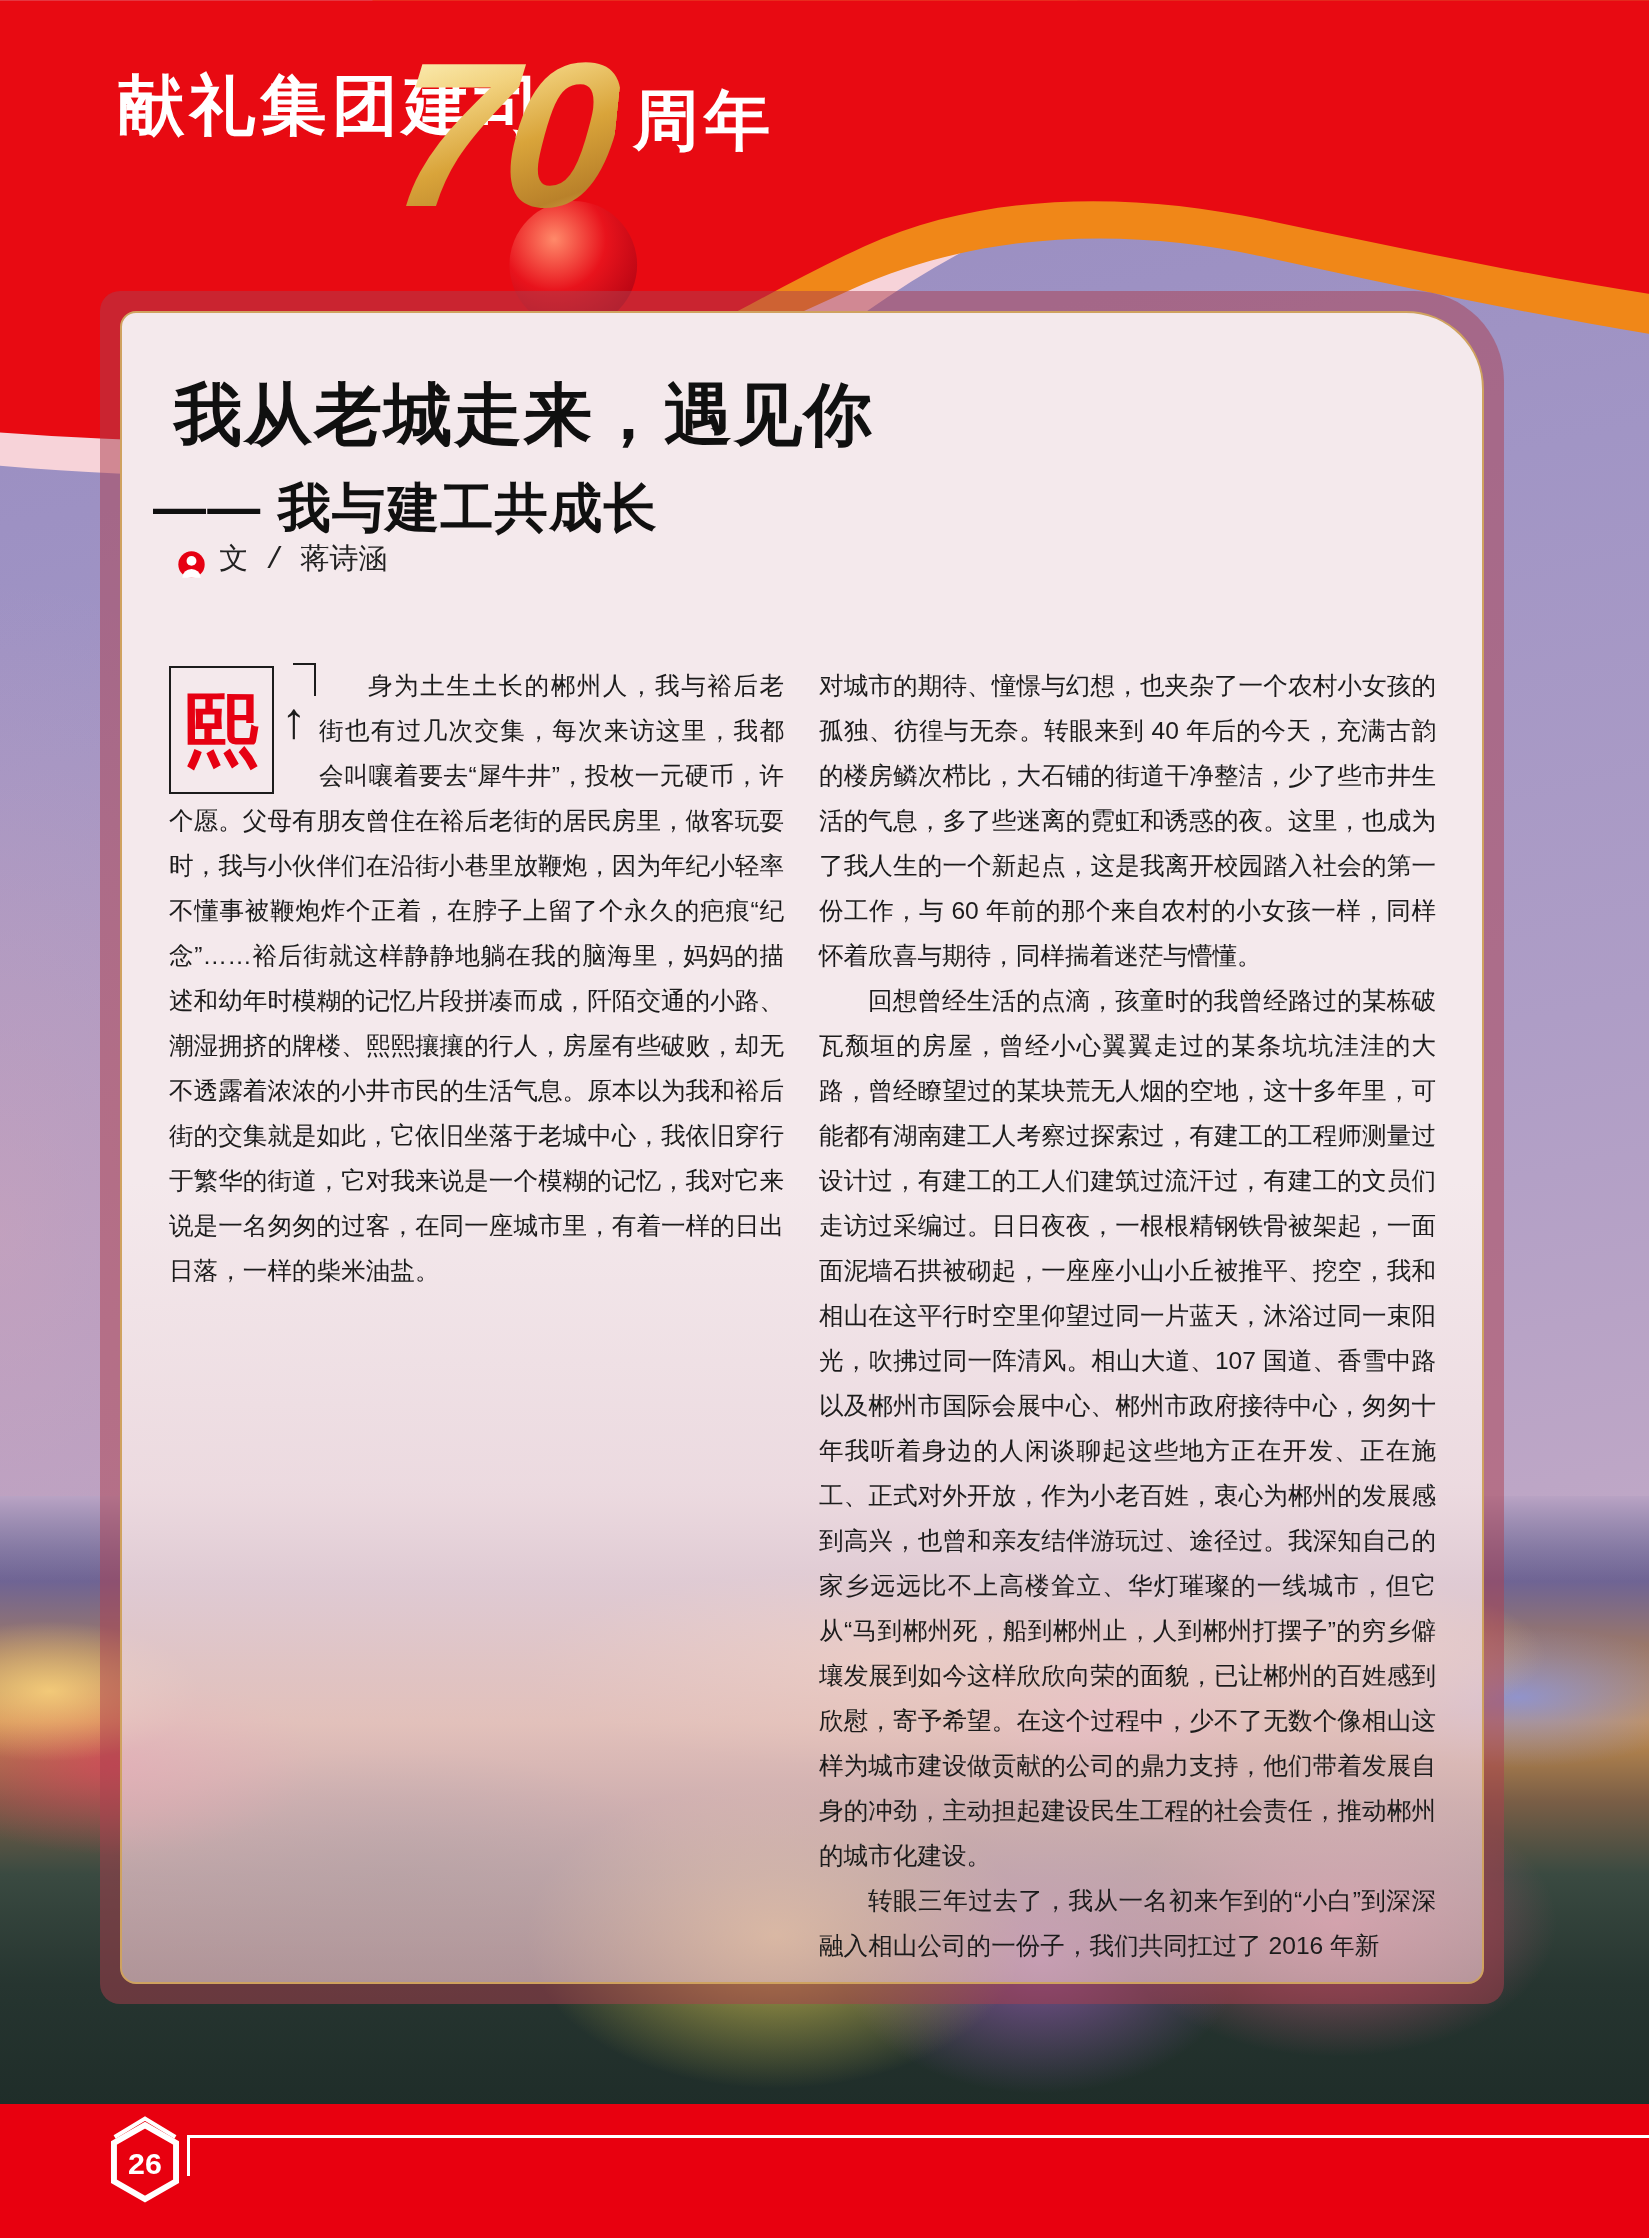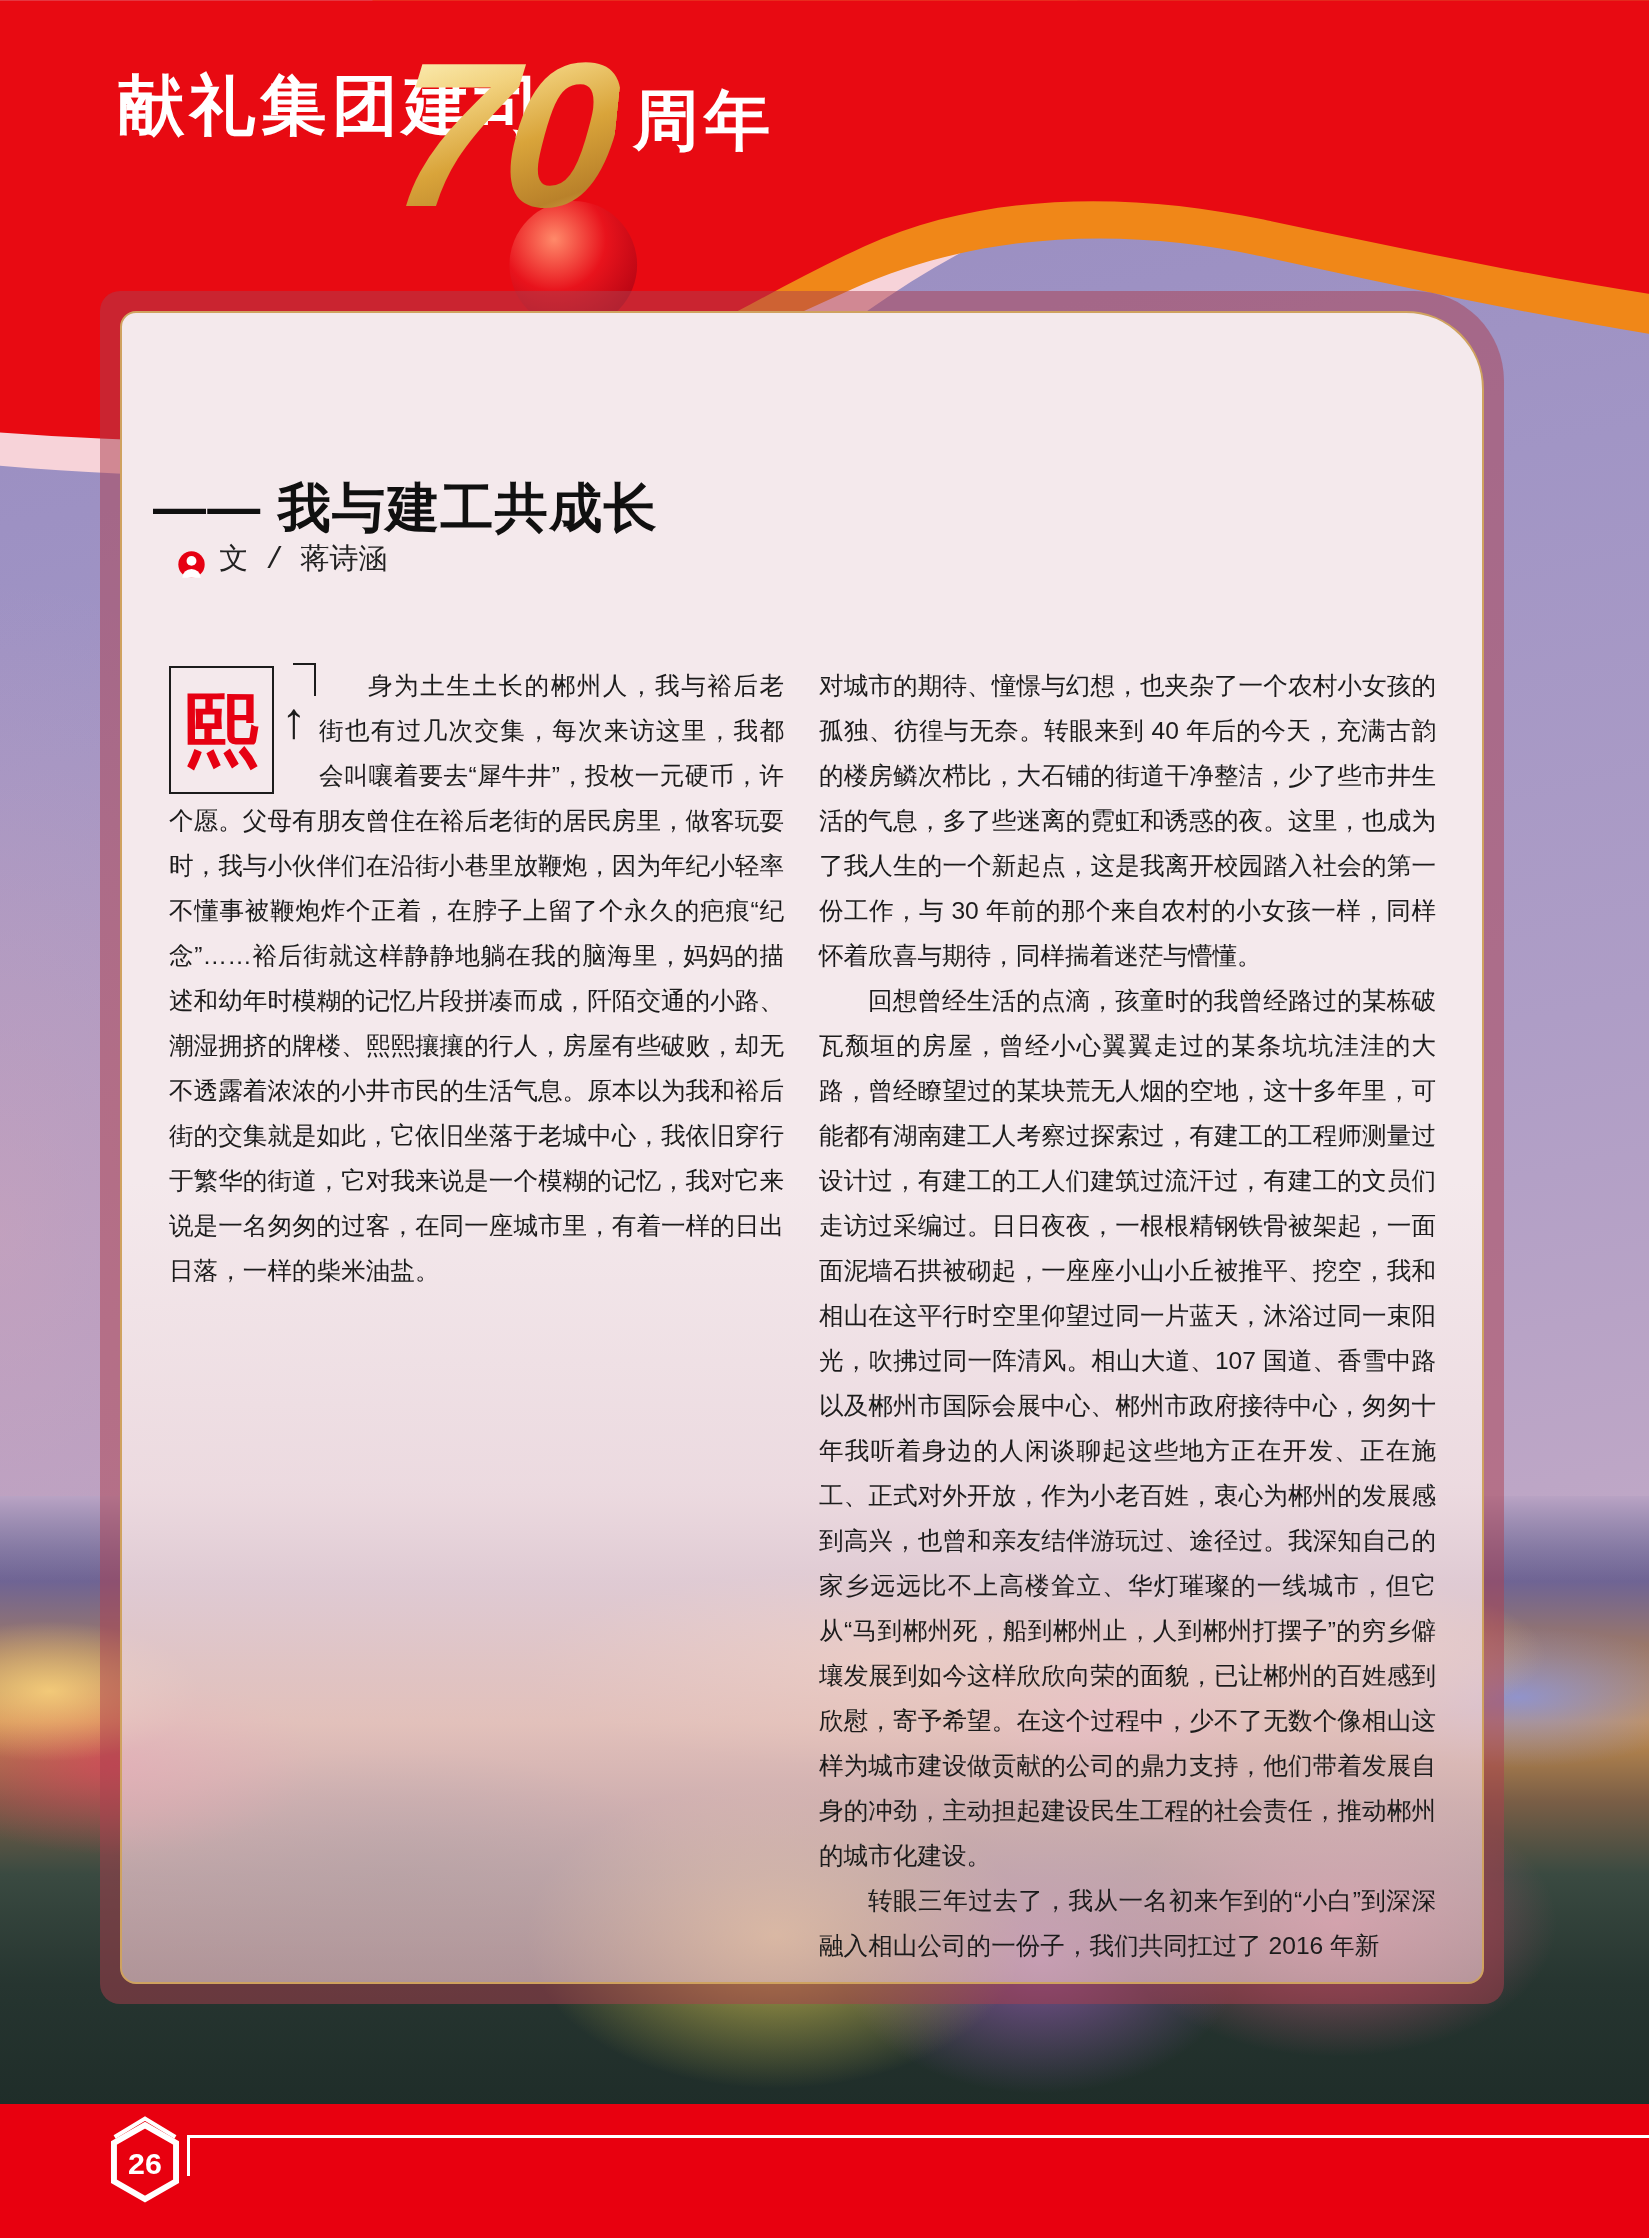--- a/index.html
+++ b/index.html
@@ -104,20 +104,21 @@
     <path d="M1390,545 L1400,575 L1430,585 L1400,595 L1390,625 L1380,595 L1350,585 L1380,575 Z" fill="#fff" opacity="0.95"></path>
     <circle cx="1438" cy="548" r="6" fill="#fff" opacity="0.8"></circle>
   </svg>
   <div class="banner-text banner-left">献礼集团建司</div>
   <div class="anniv">70</div>
   <div class="banner-text banner-right">周年</div>
 </div>
 
 <div class="frame">
   <div class="card">
+    <div class="title">我从老城走来，遇见你</div>
     <div class="subtitle">—— 我与建工共成长</div>
     <div class="byline">
       <svg width="29" height="29" viewBox="0 0 44 44">
         <circle cx="22" cy="22" r="20" fill="#e60012"></circle>
         <circle cx="22" cy="16.5" r="7.5" fill="#fff"></circle>
         <path d="M8,42 a14,13 0 0,1 28,0 z" fill="#fff"></path>
       </svg>
       <span class="byline-text">文 / 蒋诗涵</span>
     </div>
 
@@ -125,21 +126,21 @@
       <div class="dropwrap">
         <div class="dropbox">
           <span class="dropchar">熙</span>
         </div>
         <span class="droparrow">↑</span>
         <span class="dropcorner"></span>
       </div>
         <p class="indent">身为土生土长的郴州人，我与裕后老街也有过几次交集，每次来访这里，我都会叫嚷着要去“犀牛井”，投枚一元硬币，许个愿。父母有朋友曾住在裕后老街的居民房里，做客玩耍时，我与小伙伴们在沿街小巷里放鞭炮，因为年纪小轻率不懂事被鞭炮炸个正着，在脖子上留了个永久的疤痕“纪念”……裕后街就这样静静地躺在我的脑海里，妈妈的描述和幼年时模糊的记忆片段拼凑而成，阡陌交通的小路、潮湿拥挤的牌楼、熙熙攘攘的行人，房屋有些破败，却无不透露着浓浓的小井市民的生活气息。原本以为我和裕后街的交集就是如此，它依旧坐落于老城中心，我依旧穿行于繁华的街道，它对我来说是一个模糊的记忆，我对它来说是一名匆匆的过客，在同一座城市里，有着一样的日出日落，一样的柴米油盐。</p>
       </div>
     <div class="col col-right">
-        <p>对城市的期待、憧憬与幻想，也夹杂了一个农村小女孩的孤独、彷徨与无奈。转眼来到 40 年后的今天，充满古韵的楼房鳞次栉比，大石铺的街道干净整洁，少了些市井生活的气息，多了些迷离的霓虹和诱惑的夜。这里，也成为了我人生的一个新起点，这是我离开校园踏入社会的第一份工作，与 30 年前的那个来自农村的小女孩一样，同样怀着欣喜与期待，同样揣着迷茫与懵懂。</p>
+        <p>对城市的期待、憧憬与幻想，也夹杂了一个农村小女孩的孤独、彷徨与无奈。转眼来到 40 年后的今天，充满古韵的楼房鳞次栉比，大石铺的街道干净整洁，少了些市井生活的气息，多了些迷离的霓虹和诱惑的夜。这里，也成为了我人生的一个新起点，这是我离开校园踏入社会的第一份工作，与 60 年前的那个来自农村的小女孩一样，同样怀着欣喜与期待，同样揣着迷茫与懵懂。</p>
         <p class="indent">回想曾经生活的点滴，孩童时的我曾经路过的某栋破瓦颓垣的房屋，曾经小心翼翼走过的某条坑坑洼洼的大路，曾经瞭望过的某块荒无人烟的空地，这十多年里，可能都有湖南建工人考察过探索过，有建工的工程师测量过设计过，有建工的工人们建筑过流汗过，有建工的文员们走访过采编过。日日夜夜，一根根精钢铁骨被架起，一面面泥墙石拱被砌起，一座座小山小丘被推平、挖空，我和相山在这平行时空里仰望过同一片蓝天，沐浴过同一束阳光，吹拂过同一阵清风。相山大道、107 国道、香雪中路以及郴州市国际会展中心、郴州市政府接待中心，匆匆十年我听着身边的人闲谈聊起这些地方正在开发、正在施工、正式对外开放，作为小老百姓，衷心为郴州的发展感到高兴，也曾和亲友结伴游玩过、途径过。我深知自己的家乡远远比不上高楼耸立、华灯璀璨的一线城市，但它从“马到郴州死，船到郴州止，人到郴州打摆子”的穷乡僻壤发展到如今这样欣欣向荣的面貌，已让郴州的百姓感到欣慰，寄予希望。在这个过程中，少不了无数个像相山这样为城市建设做贡献的公司的鼎力支持，他们带着发展自身的冲劲，主动担起建设民生工程的社会责任，推动郴州的城市化建设。</p>
         <p class="indent">转眼三年过去了，我从一名初来乍到的“小白”到深深融入相山公司的一份子，我们共同扛过了 2016 年新</p>
       </div>
   </div>
 </div>
 
 <div class="footer"></div>
 <div class="fline-h"></div>
 <div class="fline-v"></div>
 <svg class="badge" width="74" height="93" viewBox="0 0 112 140">

